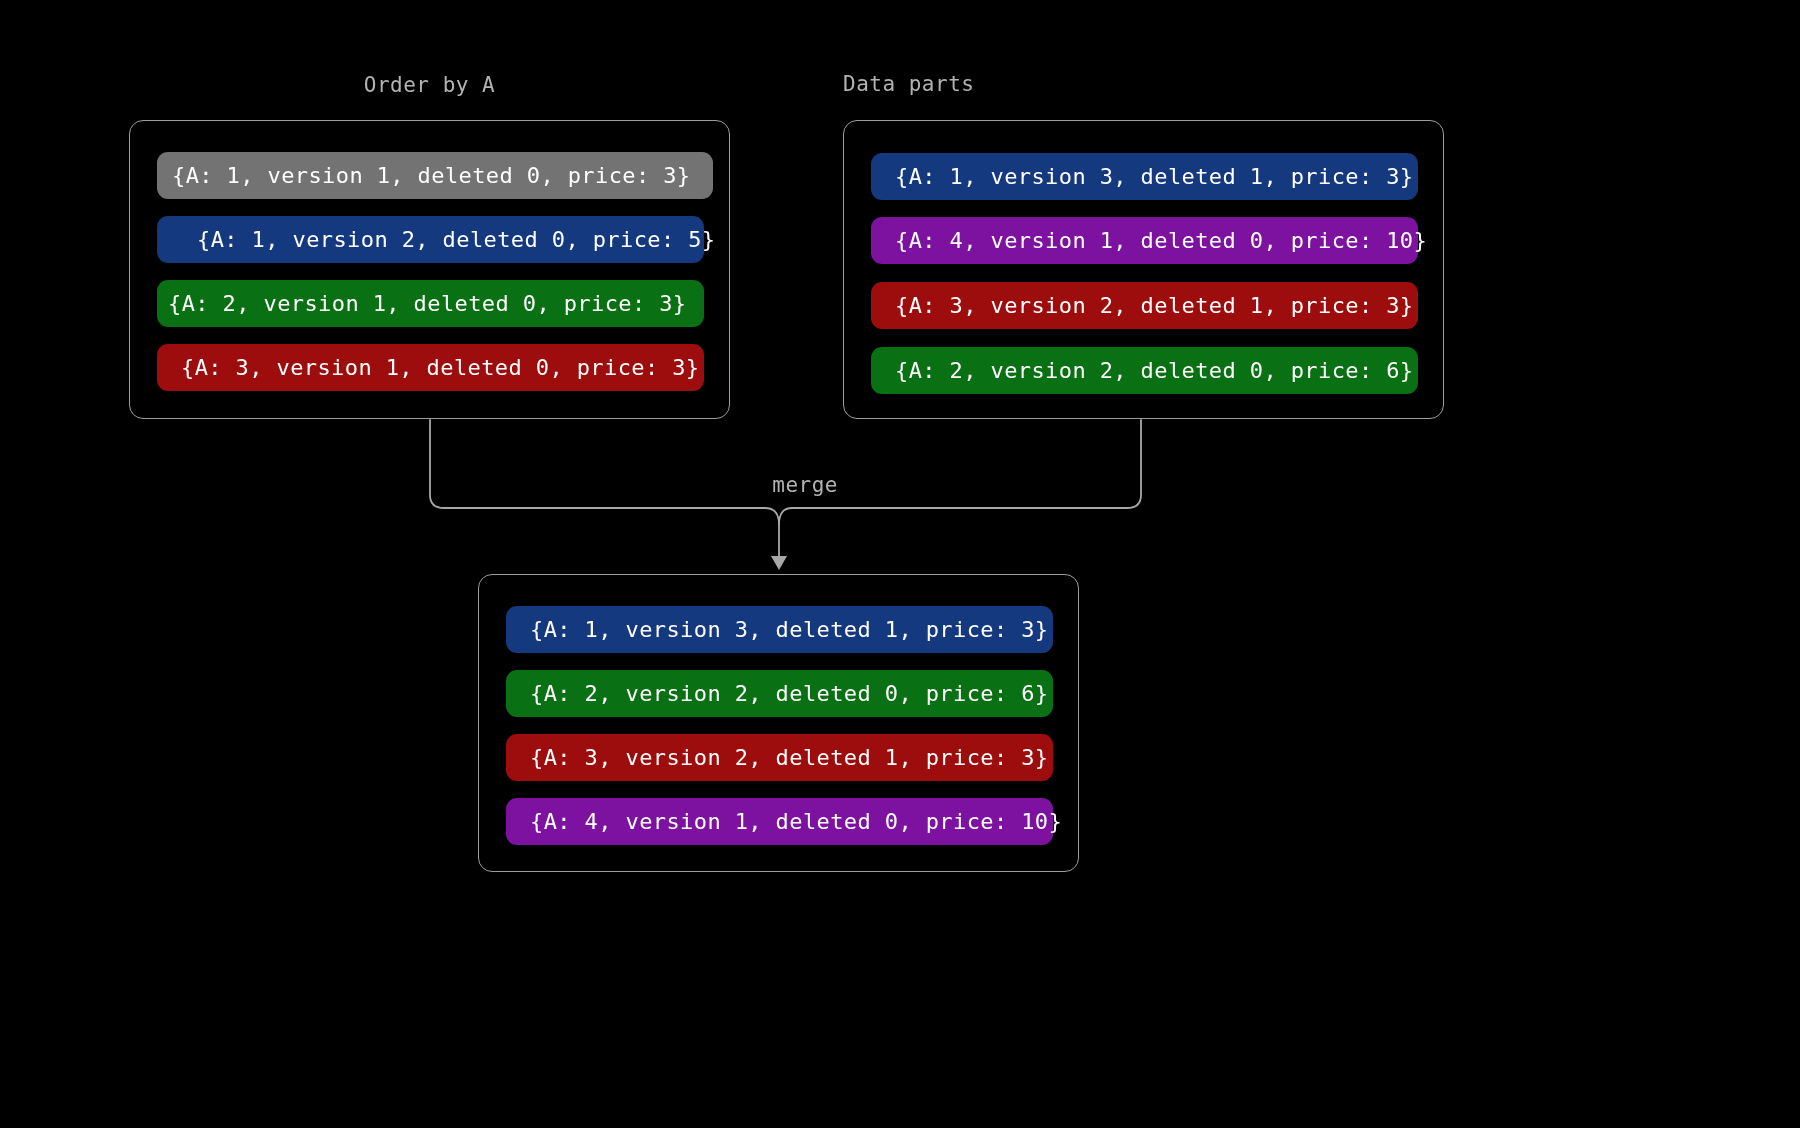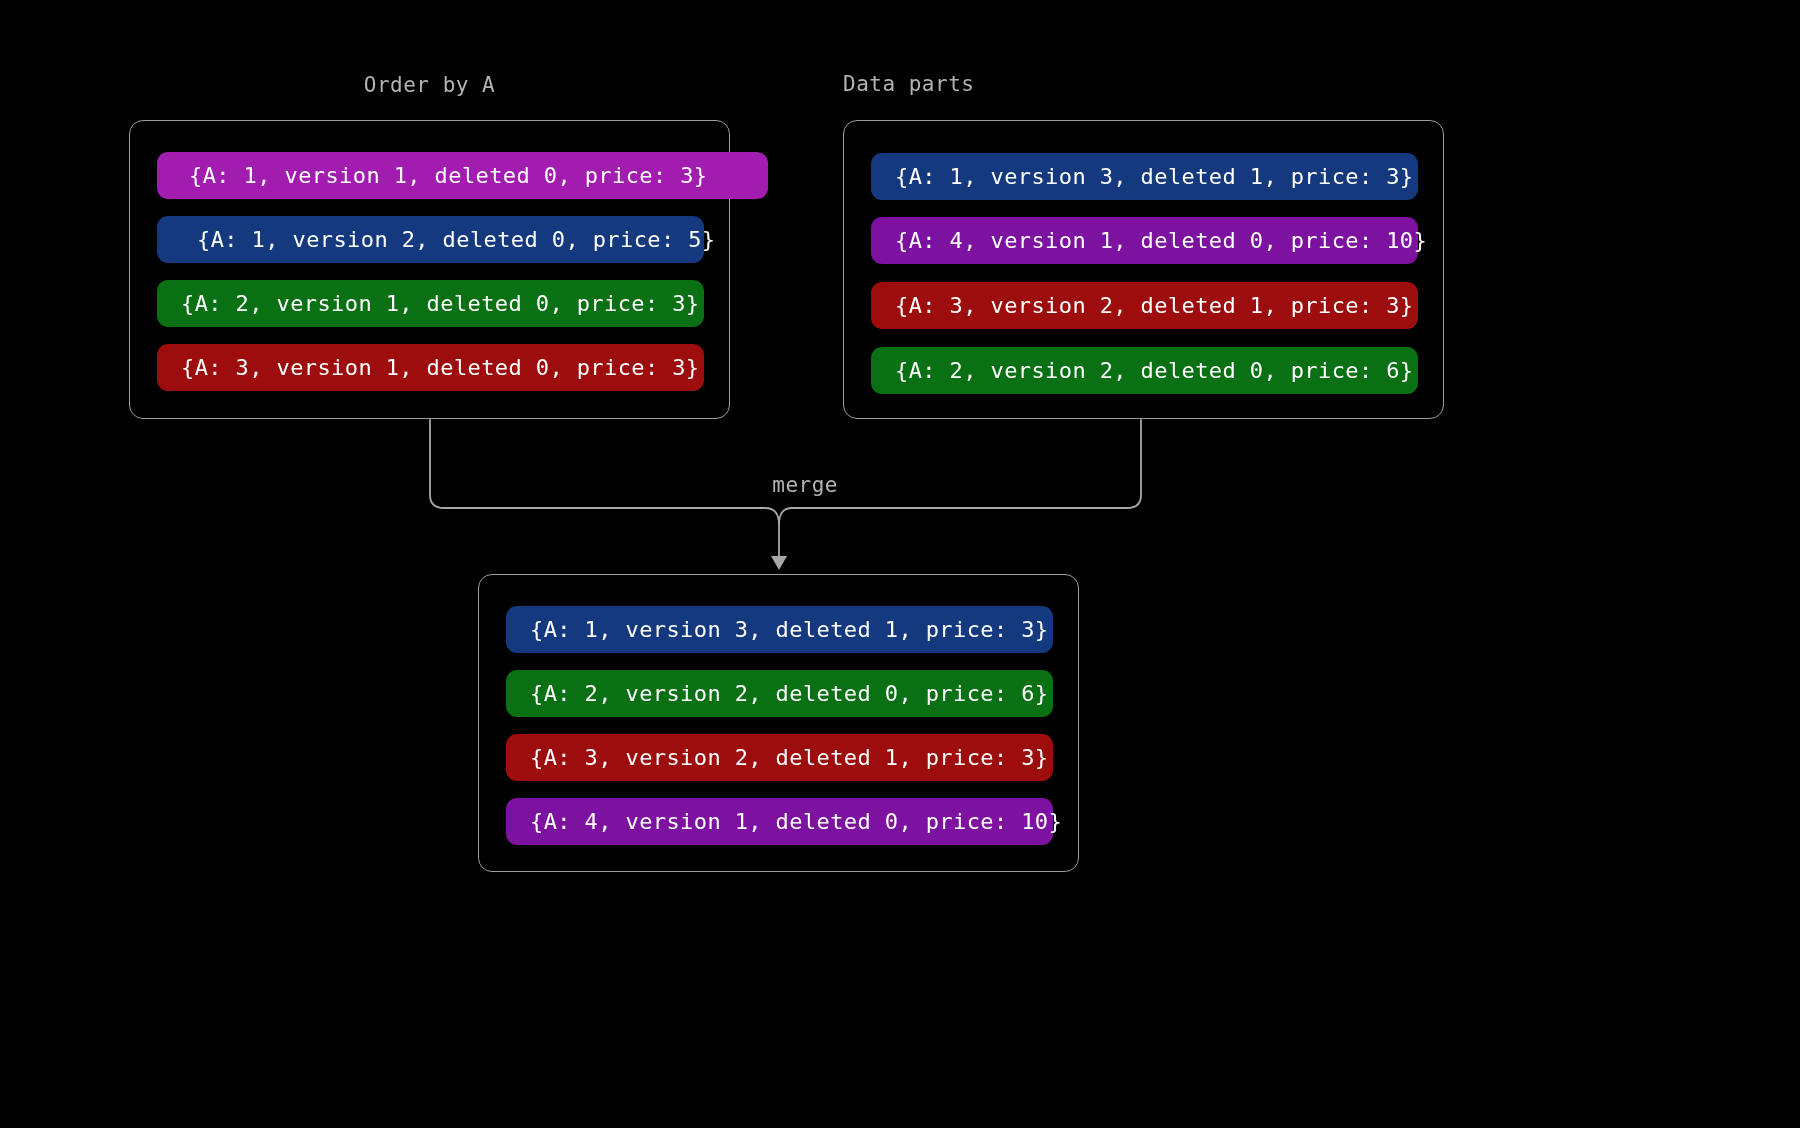--- a/index.html
+++ b/index.html
@@ -92,27 +92,27 @@
 
     <path d="M 765,508 Q 779,508 779,524 L 779,563" fill="none" stroke="#a8a8a8" stroke-width="1.8" stroke-linecap="round"></path>
     <path d="M 792,508 Q 779,508 779,524" fill="none" stroke="#a8a8a8" stroke-width="1.8" stroke-linecap="round"></path>
 
     <path d="M 771,556 L 779,570 L 787,556 Z" fill="#a8a8a8" stroke="none"></path>
   </svg>
 
   <div class="group-title" style="left:129px; top:73px; width:601px; text-align:center;">Order by A</div>
 
   <div class="panel" style="left:129px; top:120px; width:601px; height:299px;">
-    <div class="chip" style="left:27px; top:31px; width:611px; height:47px; background:#a21caf; padding-left:32px;">
+    <div class="chip" style="left:27px; top:31px; width:556px; height:47px; background:#737373; padding-left:15px;">
       <span class="chip-text">{A: 1, version 1, deleted 0, price: 3}</span>
     </div>
     <div class="chip" style="left:27px; top:95px; width:547px; height:47px; background:#15397f; padding-left:40px;">
       <span class="chip-text">{A: 1, version 2, deleted 0, price: 5}</span>
     </div>
-    <div class="chip" style="left:27px; top:159px; width:547px; height:47px; background:#0a7014; padding-left:24px;">
+    <div class="chip" style="left:27px; top:159px; width:547px; height:47px; background:#0a7014; padding-left:11px;">
       <span class="chip-text">{A: 2, version 1, deleted 0, price: 3}</span>
     </div>
     <div class="chip" style="left:27px; top:223px; width:547px; height:47px; background:#9d0d0d; padding-left:24px;">
       <span class="chip-text">{A: 3, version 1, deleted 0, price: 3}</span>
     </div>
   </div>
 
   <div class="group-title" style="left:843px; top:72px; width:601px; text-align:left;">Data parts</div>
 
   <div class="panel" style="left:843px; top:120px; width:601px; height:299px;">

